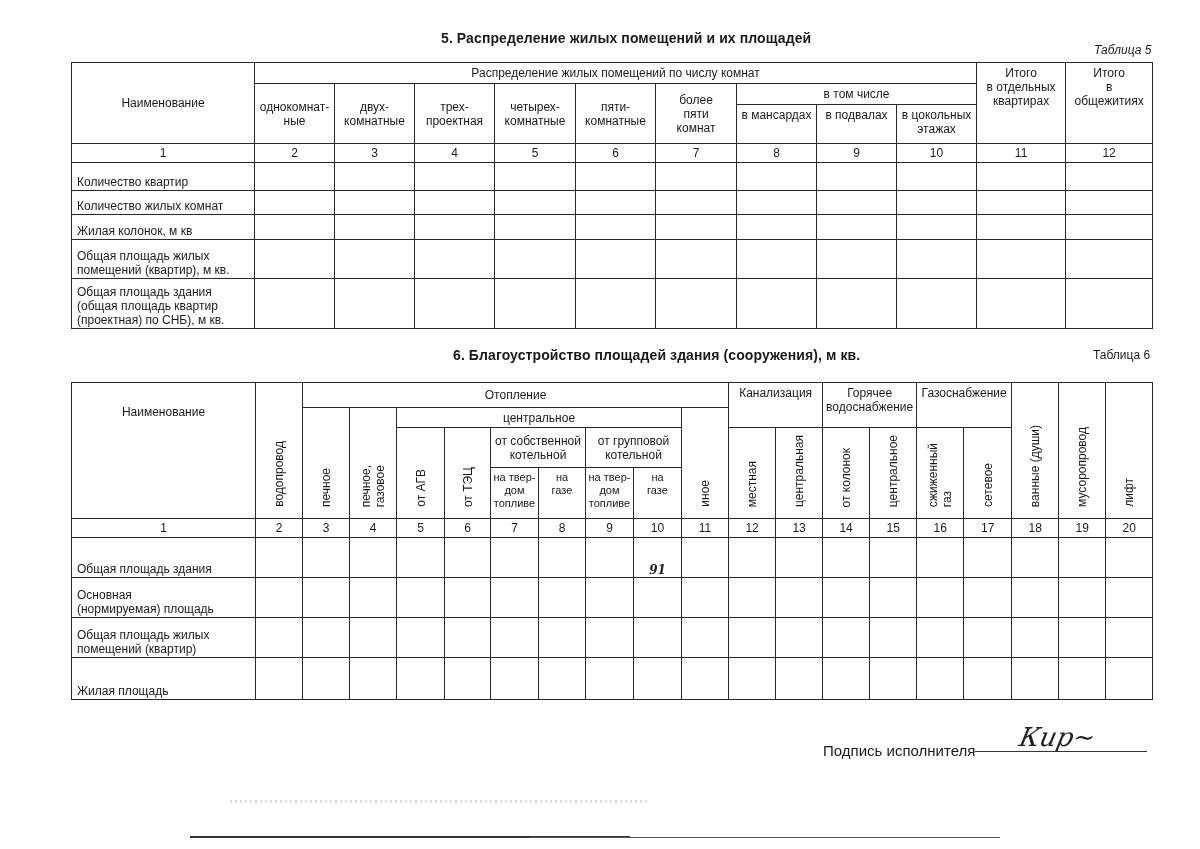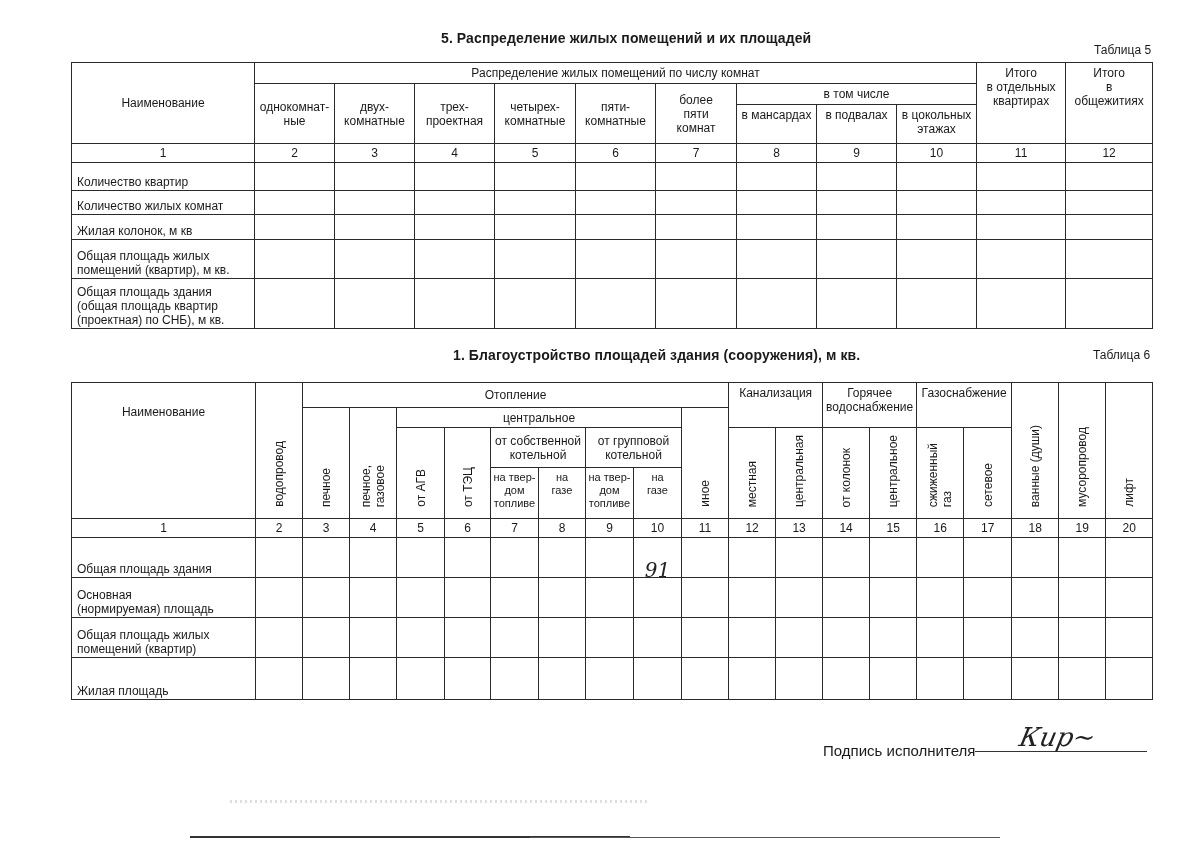--- a/index.html
+++ b/index.html
@@ -18,21 +18,21 @@
           text-align:left; white-space:nowrap; line-height:14px; }
   .vcell { vertical-align:bottom !important; padding-bottom:8px !important; }
   .hand { font-family:"DejaVu Serif", serif; font-style:italic; font-size:20px; color:#222; }
   .sign-line { position:absolute; border-bottom:1px solid #333; }
   .smudge { position:absolute; background:repeating-linear-gradient(90deg, #cfcfcf 0 2px, transparent 2px 5px); opacity:0.7; }
 </style>
 </head>
 <body>
 
 <div class="abs title" style="left:441px; top:30px;">5. Распределение жилых помещений и их площадей</div>
-<div class="abs tag" style="left:1094px; top:43px;">Таблица 5</div>
+<div class="abs tag" style="left:1094px; top:43px;font-style:italic;">Таблица 5</div>
 
 <table class="grid" style="left:71px; top:62px; width:1081px;">
   <colgroup>
     <col style="width:183px">
       <col style="width:80px">
       <col style="width:80px">
       <col style="width:80px">
       <col style="width:81px">
       <col style="width:80px">
       <col style="width:81px">
@@ -160,21 +160,21 @@
         <td></td>
         <td></td>
         <td></td>
         <td></td>
         <td></td>
         <td></td>
       </tr>
     </tbody>
 </table>
 
-<div class="abs title" style="left:453px; top:347px;">1. Благоустройство площадей здания (сооружения), м кв.</div>
+<div class="abs title" style="left:453px; top:347px;">6. Благоустройство площадей здания (сооружения), м кв.</div>
 <div class="abs tag" style="left:1093px; top:348px;">Таблица  6</div>
 
 <table class="grid" style="left:71px; top:382px; width:1081px;">
   <colgroup>
     <col style="width:184px">
     <col style="width:47px">
       <col style="width:47px">
       <col style="width:47px">
       <col style="width:48px">
       <col style="width:46px">
@@ -267,21 +267,21 @@
       <tr style="height: 40px;">
         <td class="lbl" style="white-space:pre-line;">Общая площадь здания</td>
         <td></td>
         <td></td>
         <td></td>
         <td></td>
         <td></td>
         <td></td>
         <td></td>
         <td></td>
-        <td class="hand" style="vertical-align:bottom; font-size:20px;">91</td>
+        <td class="hand" style="vertical-align:bottom; font-size:12px;font-weight:bold;">91</td>
         <td></td>
         <td></td>
         <td></td>
         <td></td>
         <td></td>
         <td></td>
         <td></td>
         <td></td>
         <td></td>
         <td></td>

